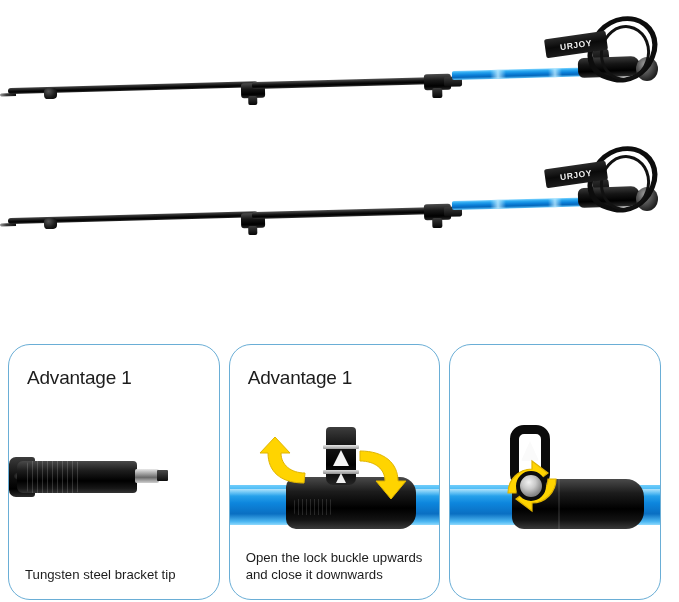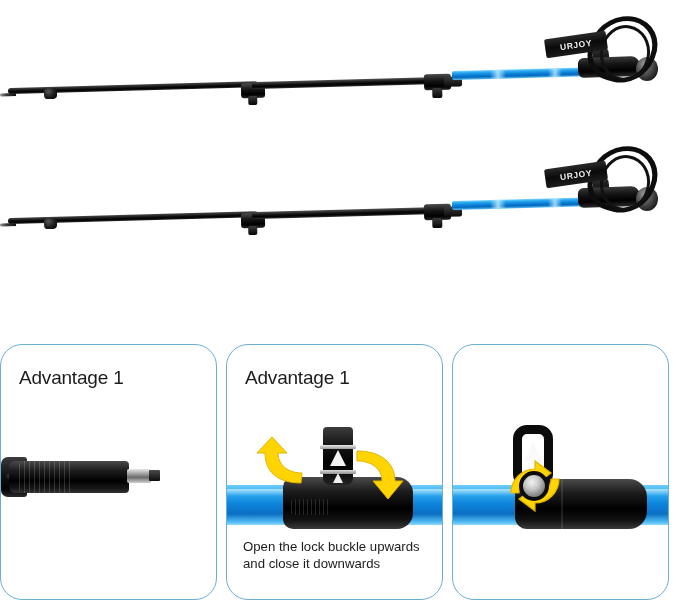--- a/index.html
+++ b/index.html
@@ -136,38 +136,38 @@
     display:flex;align-items:center;justify-content:center;
   }
   .strap-logo{
     color:#f2f2f2;font-size:8.5px;font-weight:bold;letter-spacing:.6px;
     font-family:"Liberation Sans",sans-serif;
   }
 
   
   #cards{
     position:absolute;left:0;top:344px;width:669px;height:256px;
-    display:flex;gap:9px;padding:0 0;box-sizing:border-box;
+    display:flex;gap:9px;padding:0 8px;box-sizing:border-box;
   }
   .card{
     position:relative;
     flex:1;
     border:1.6px solid #6aaed6;
     border-radius:22px;
     background:#fff;
     overflow:hidden;
   }
   .card-title{
     position:absolute;left:18px;top:22px;
     font-size:19px;color:#1c1c1c;
     letter-spacing:-.2px;
     white-space:nowrap;
   }
   .card-caption{
-    position:absolute;left:16px;right:10px;bottom:26px;
+    position:absolute;left:16px;right:10px;bottom:15px;
     font-size:13.2px;color:#1c1c1c;line-height:1.33;
   }
   .card-art{position:absolute;left:0;right:0;top:78px;height:110px;}
 
   
   .tip-body{
     position:absolute;left:8px;top:38px;
     width:120px;height:32px;
     background:linear-gradient(180deg,#4a4a4a 0%,#1d1d1d 30%,#000 62%,#161616 85%,#333 100%);
     border-radius:6px 4px 4px 6px;
@@ -340,20 +340,21 @@
 
   <div class="card">
     <div class="card-title">Advantage 1</div>
     <div class="card-art">
       <div class="tip-cap"></div>
       <div class="tip-body"></div>
       <div class="tip-ribs"></div>
       <div class="tip-metal"></div>
       <div class="tip-point"></div>
     </div>
+    <div class="card-caption">Tungsten steel bracket tip</div>
   </div>
 
   <div class="card">
     <div class="card-title">Advantage 1</div>
     <div class="card-art">
       <div class="pipe"></div>
       <div class="housing housing-2"></div>
       <div class="lever"></div>
       <div class="lever-band"></div>
       <div class="lever-tri"></div>

